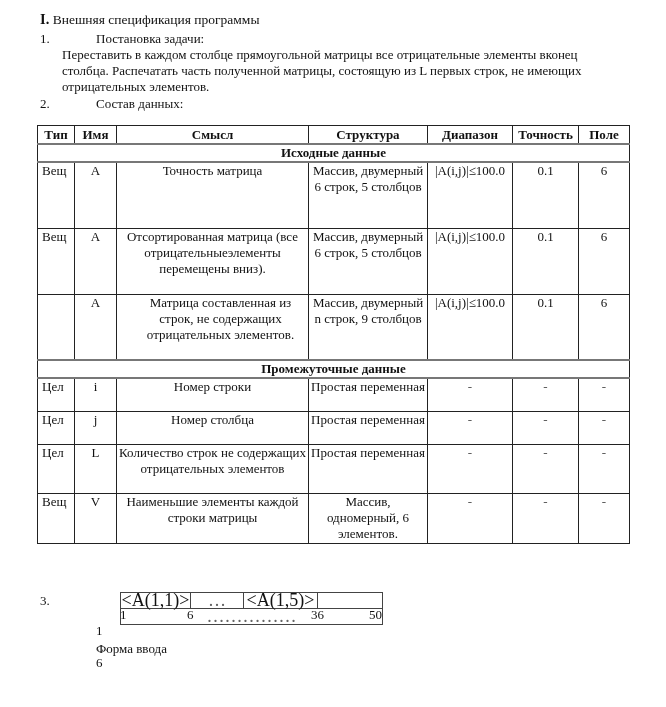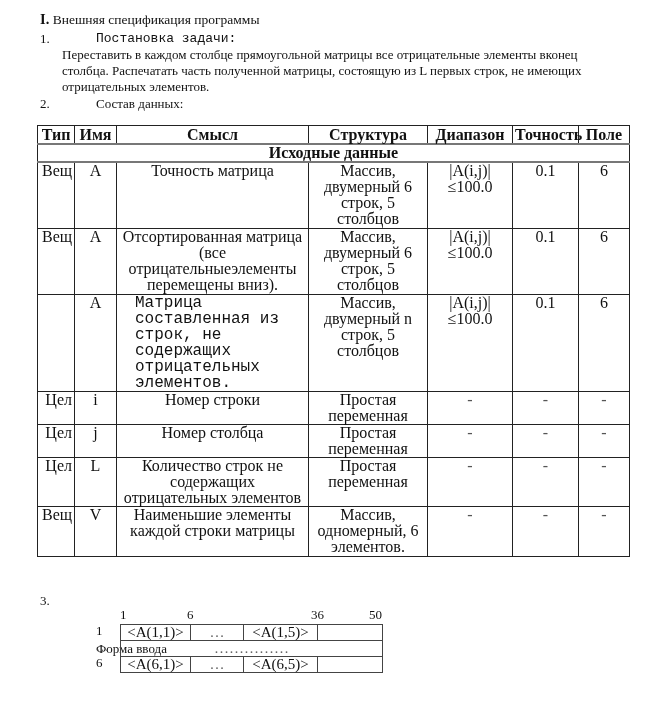--- a/index.html
+++ b/index.html
@@ -5,49 +5,49 @@
   html, body { margin: 0; padding: 0; background: #ffffff; }
   body {
     width: 666px; height: 707px; position: relative; overflow: hidden;
     font-family: "Liberation Serif", "DejaVu Serif", serif;
     color: #111; font-size: 13px; line-height: 16px;
   }
   .abs { position: absolute; }
   .heading { left: 40px; top: 11px; font-size: 13.5px; text-align: right; }
   .heading b { font-size: 14.5px; }
   .item1-num { left: 40px; top: 31px; }
-  .item1-text { left: 96px; top: 31px; font-family: Liberation Mono, monospace; }
+  .item1-text { left: 96px; top: 31px; }
   .task { left: 62px; top: 47px; width: 560px; }
   .item2-num { left: 40px; top: 96px; }
   .item2-text { left: 96px; top: 96px; }
 
   table.spec {
     position: absolute; left: 37px; top: 125px; width: 592px;
     border-collapse: collapse; table-layout: fixed;
-    font-size: 16px; line-height: 16px;
+    font-size: 13px; line-height: 16px;
   }
   table.spec th, table.spec td {
     border: 1px solid #222; padding: 0 2px; vertical-align: top;
     text-align: center;
   }
   table.spec th { font-weight: bold; height: 17px; vertical-align: middle; }
   table.spec td.section {
     font-weight: bold; height: 16px; vertical-align: middle;
     border-top: 2px solid #777; border-bottom: 2px solid #777; margin-top: 37px;
   }
-  table.spec td.left { text-align: right; padding-left: 4px; font-family: Liberation Serif, serif; }
-  table.spec td.meaning-left { text-align: left; padding-left: 18px; font-family: Liberation Mono, monospace; }
+  table.spec td.left { text-align: left; padding-left: 4px; font-family: Liberation Serif, serif; }
+  table.spec td.meaning-left { text-align: center; padding-left: 18px; }
   table.spec td.dash { color: #555; }
 
   .item3-num { left: 40px; top: 593px; }
   .item3-text { left: 96px; top: 593px; margin-top: 48px; }
   .ruler { top: 607px; font-size: 13px; }
   table.form {
-    position: absolute; left: 120px; top: 624px; width: 262px;
-    border-collapse: collapse; table-layout: fixed; font-size: 15px;
+    position: absolute; left: 120px; top: 592px; width: 262px;
+    border-collapse: collapse; table-layout: fixed; font-size: 18px;
   }
   table.form td { border: 1px solid #444; height: 15px; padding: 0; text-align: center; line-height: 15px; }
   .rowlabel { left: 96px; font-size: 13px; }
   .dots { color: #666; }
 </style>
 </head>
 <body>
 
 <div class="abs heading"><b>I.</b> <span>Внешняя спецификация программы</span></div>
 
@@ -98,25 +98,28 @@
       <td>Отсортированная матрица (все отрицательныеэлементы перемещены вниз).</td>
       <td>Массив, двумерный 6 строк, 5 столбцов</td>
       <td>|A(i,j)|≤100.0</td>
       <td>0.1</td>
       <td>6</td>
     </tr>
     <tr style="height:66px">
       <td class="left"></td>
       <td>A</td>
       <td class="meaning-left">Матрица составленная из строк, не содержащих отрицательных элементов.</td>
-      <td>Массив, двумерный n строк, 5 столбцов</td>
+      <td>Массив, двумерный n строк, 9 столбцов</td>
       <td>|A(i,j)|≤100.0</td>
       <td>0.1</td>
       <td>6</td>
     </tr>
+    <tr>
+        <td colspan="7" class="section">Промежуточные данные</td>
+      </tr>
     <tr style="height:33px">
       <td class="left">Цел</td>
       <td>i</td>
       <td>Номер строки</td>
       <td>Простая переменная</td>
       <td class="dash">-</td>
       <td class="dash">-</td>
       <td class="dash">-</td>
     </tr>
     <tr style="height:33px">
@@ -171,20 +174,14 @@
   <tbody>
       <tr>
     <td>&lt;A(1,1)&gt;</td>
     <td class="dots">…</td>
     <td>&lt;A(1,5)&gt;</td>
     <td></td>
   </tr>
   <tr>
     <td colspan="4" class="dots">……………</td>
   </tr>
-  <tr>
-    <td>&lt;A(6,1)&gt;</td>
-    <td class="dots">…</td>
-    <td>&lt;A(6,5)&gt;</td>
-    <td></td>
-  </tr>
 </tbody>
   </table>
 
 </body></html>

